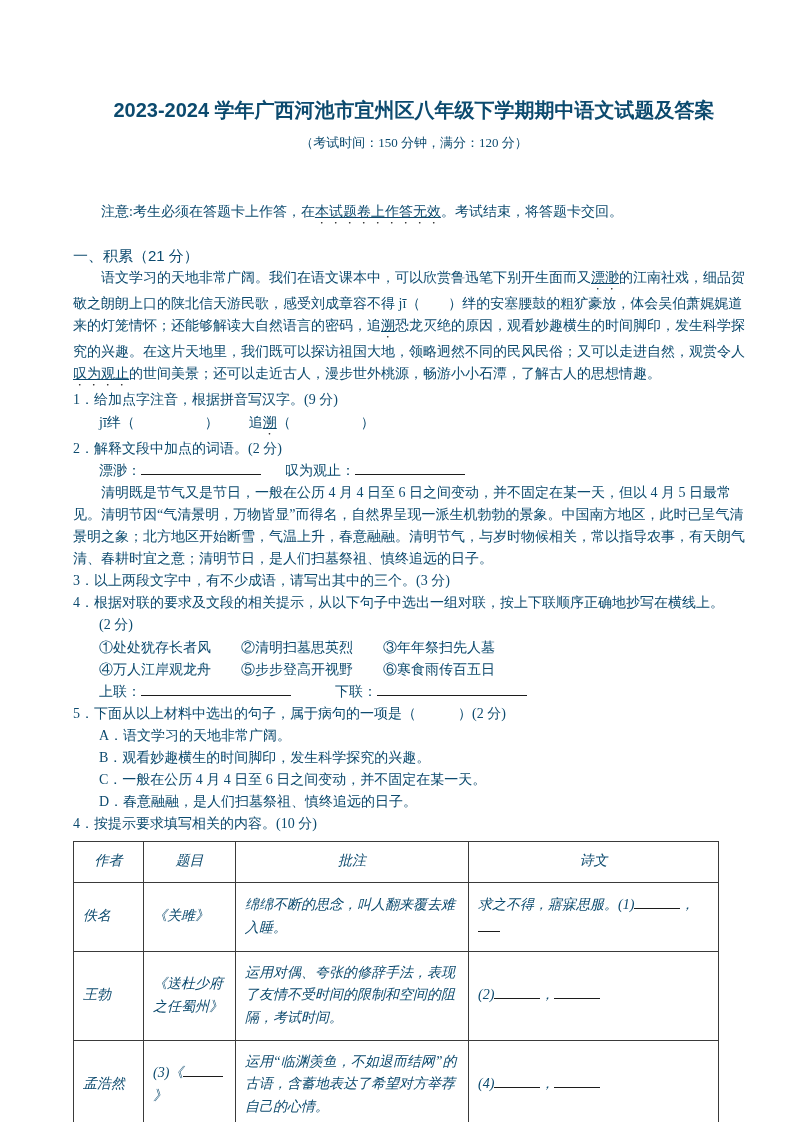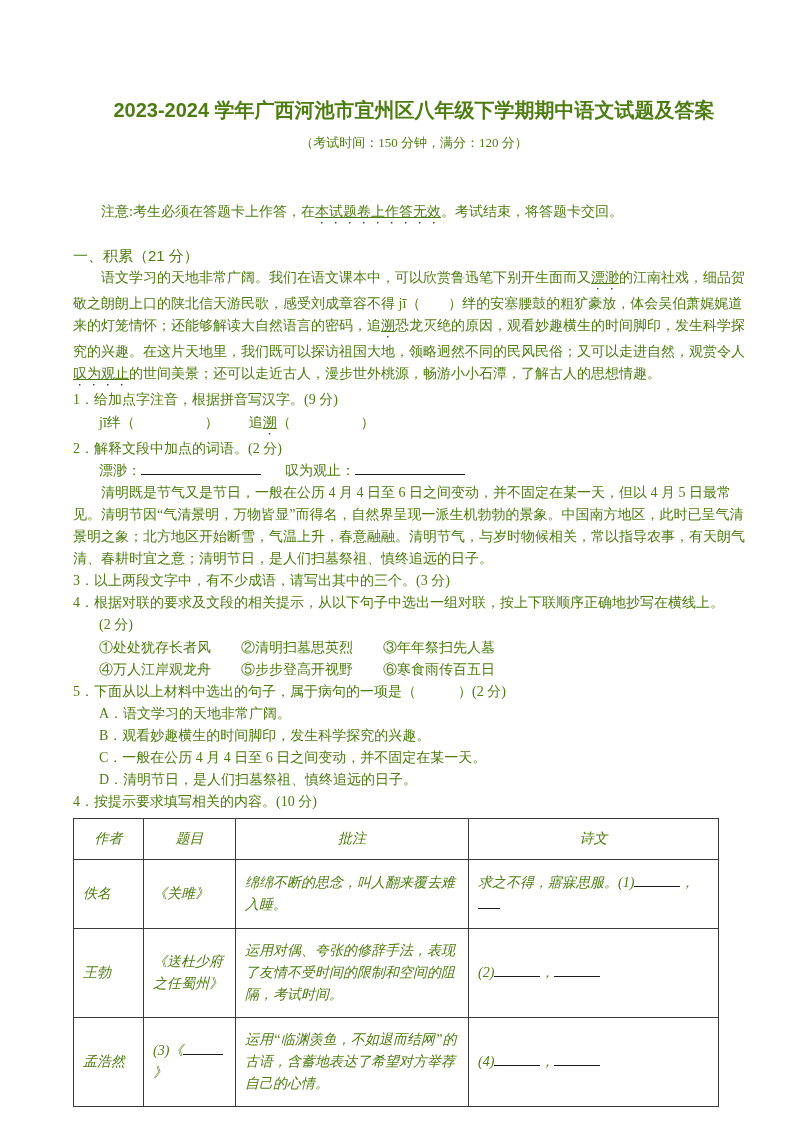--- a/index.html
+++ b/index.html
@@ -1,18 +1,18 @@
 <!DOCTYPE html>
 <html><head>
 <meta charset="utf-8">
 <style>
   html,body{margin:0;padding:0;background:#ffffff;}
   .page{
     width:793px;height:1122px;box-sizing:border-box;overflow:hidden;
-    padding:96px 38px 0 73px;background:#fff;color:#4d7c0f;
+    padding:96px 38px 0 73px;background:#fff;color:#0c4a6e;
     font-family:"Liberation Serif","DejaVu Serif",serif;
     font-size:14px;line-height:1.58;
   }
   .title{font-family:"Liberation Sans","DejaVu Sans",sans-serif;font-size:20px;font-weight:bold;text-align:center;line-height:1.4;}
   .subtitle{text-align:center;font-size:13px;margin-top:9px;}
   .notice{margin:47px 0 0 0;text-indent:2em;}
   .sec-heading{font-family:"Liberation Sans","DejaVu Sans",sans-serif;font-weight:normal;font-size:15px;margin-top:17px;}
   .para{margin:0;text-indent:2em;}
   .q{padding-left:24px;text-indent:-24px;margin:0;}
   .sub{text-indent:0;margin-left:2px;}
@@ -61,28 +61,29 @@
 
   <p class="para">清明既是节气又是节日，一般在公历 4 月 4 日至 6 日之间变动，并不固定在某一天，但以 4 月 5 日最常见。清明节因“气清景明，万物皆显”而得名，自然界呈现一派生机勃勃的景象。中国南方地区，此时已呈气清景明之象；北方地区开始断雪，气温上升，春意融融。清明节气，与岁时物候相关，常以指导农事，有天朗气清、春耕时宜之意；清明节日，是人们扫墓祭祖、慎终追远的日子。</p>
 
   <div class="q">3．以上两段文字中，有不少成语，请写出其中的三个。(3 分)</div>
 
   <div class="q">
     <div>4．根据对联的要求及文段的相关提示，从以下句子中选出一组对联，按上下联顺序正确地抄写在横线上。</div>
     <div class="sub">(2 分)</div>
     <div class="sub"><span class="optcol">①处处犹存长者风</span><span class="optcol">②清明扫墓思英烈</span><span>③年年祭扫先人墓</span></div>
     <div class="sub"><span class="optcol">④万人江岸观龙舟</span><span class="optcol">⑤步步登高开视野</span><span>⑥寒食雨传百五日</span></div>
+    <div class="sub"><span>上联：</span><span class="blank b150"></span><span class="gap44"></span><span>下联：</span><span class="blank b150"></span></div>
   </div>
 
   <div class="q">
     <div>5．下面从以上材料中选出的句子，属于病句的一项是（　　　）(2 分)</div>
     <div class="sub">A．语文学习的天地非常广阔。</div>
     <div class="sub">B．观看妙趣横生的时间脚印，发生科学探究的兴趣。</div>
     <div class="sub">C．一般在公历 4 月 4 日至 6 日之间变动，并不固定在某一天。</div>
-    <div class="sub">D．清明节日，是人们扫墓祭祖、慎终追远的日子。</div>
+    <div class="sub">D．春意融融，是人们扫墓祭祖、慎终追远的日子。</div>
   </div>
 
   <div class="q">4．按提示要求填写相关的内容。(10 分)</div>
 
   <table class="poetry">
     <colgroup>
         <col style="width:70px">
         <col style="width:92px">
         <col style="width:233px">
         <col>

